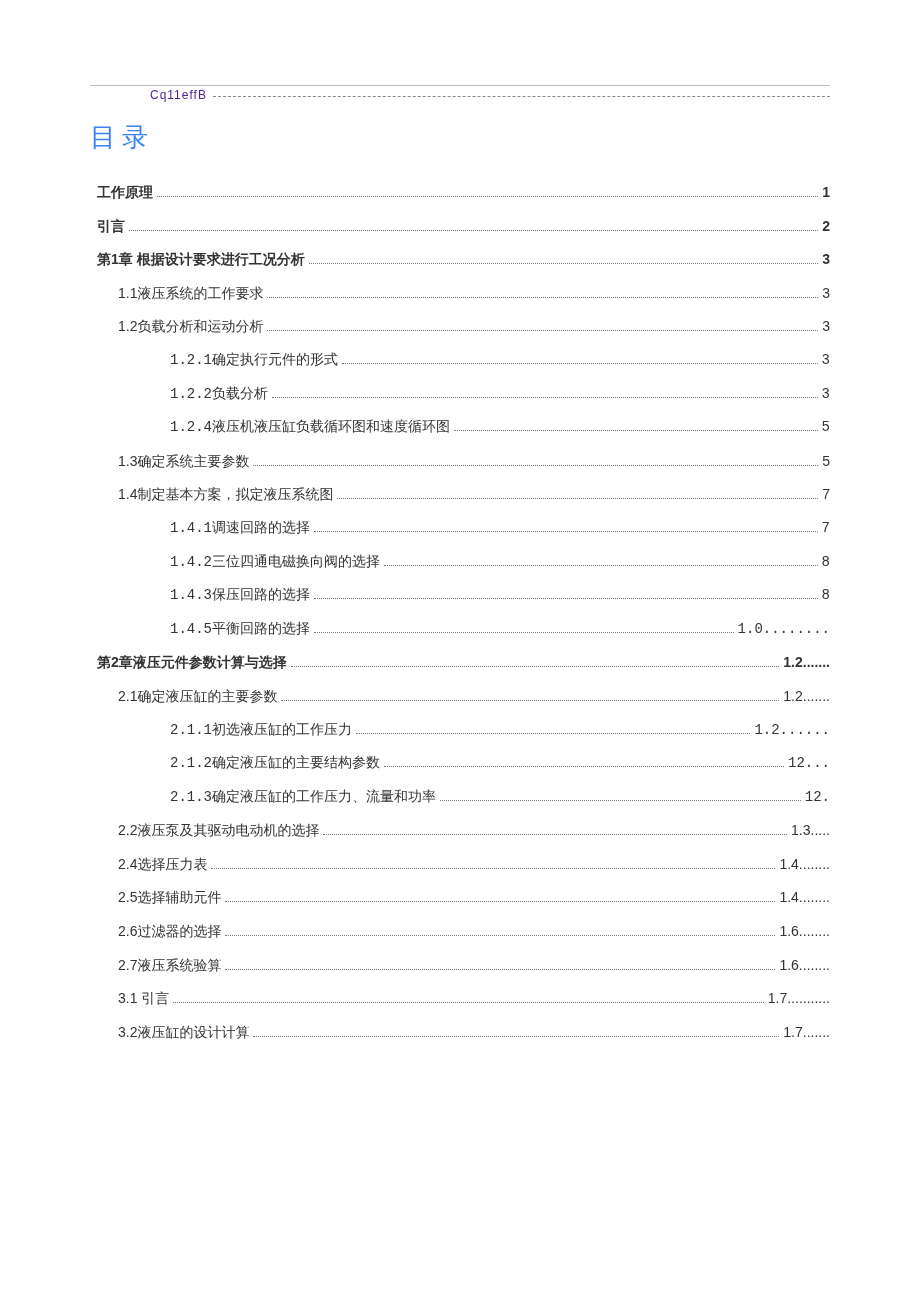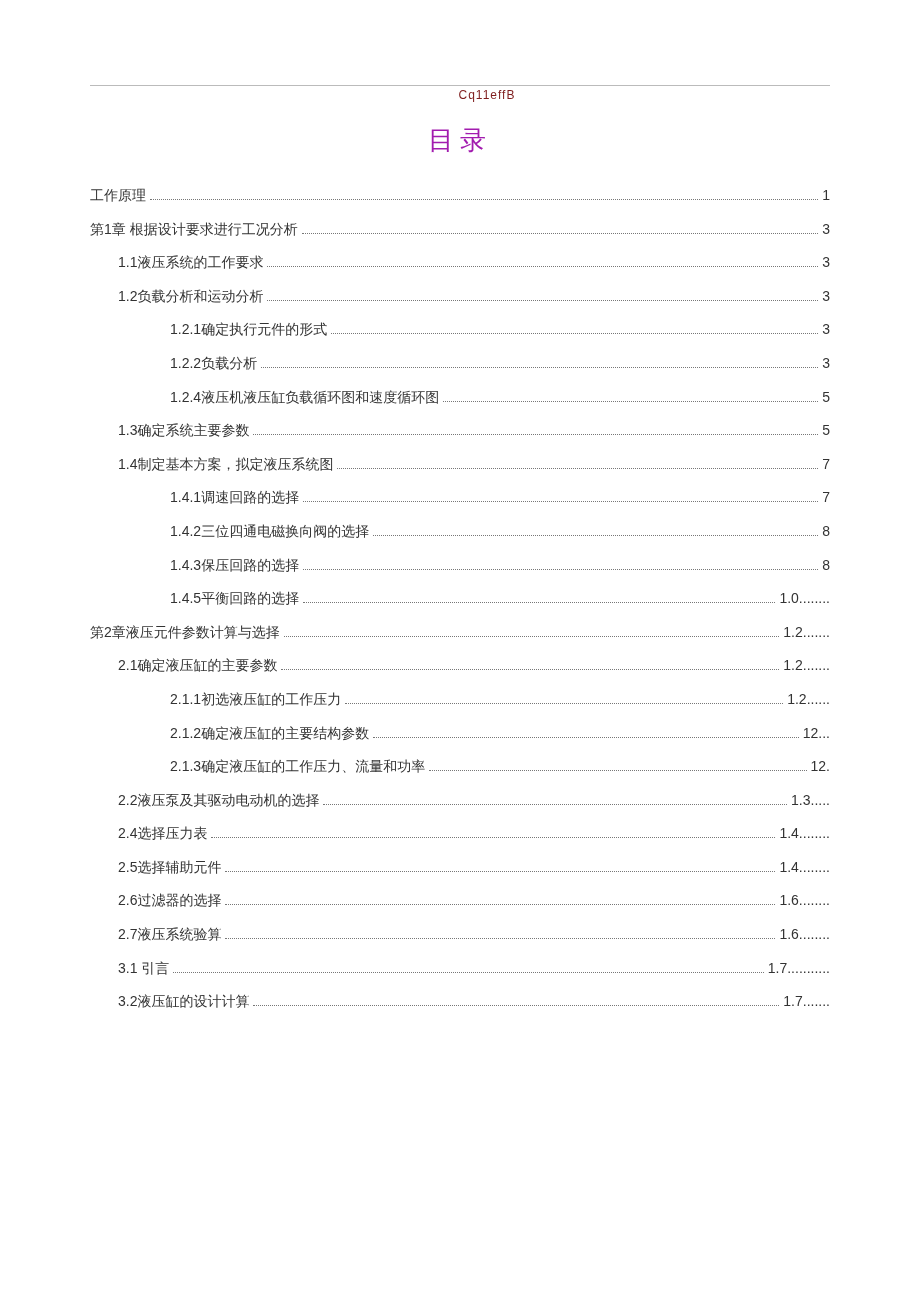--- a/index.html
+++ b/index.html
@@ -15,44 +15,43 @@
     margin: 0 auto;
     padding: 85px 90px 60px 90px;
     box-sizing: border-box;
     position: relative;
   }
   .header-line {
     display: flex;
     align-items: center;
     margin-bottom: 18px;
     font-size: 12px;
-    color: #7f1d1d;
-    flex-direction: column;
+    color: #4c1d95;
   }
   .header-code {
     flex: 0 0 auto;
     padding-left: 60px;
     padding-right: 6px;
     letter-spacing: 1px;
   }
   .header-rule {
     flex: 1;
     border-bottom: 1px dashed #888;
     height: 0;
     margin-top: 2px;
   }
   .top-hr {
     border: none;
     border-top: 1px solid #bbb;
     margin: 0 0 2px 0;
   }
   .title {
-    text-align: center;
+    text-align: left;
     font-size: 26px;
-    color: #a21caf;
+    color: #3b82f6;
     letter-spacing: 6px;
     margin: 14px 0 28px 0;
     font-weight: normal;
   }
   .toc {
     font-size: 14px;
     line-height: 1.4;
   }
   .toc-row {
     display: flex;
@@ -67,23 +66,23 @@
   .toc-dots {
     flex: 1;
     border-bottom: 1.2px dotted #777;
     margin: 0 4px 3px 4px;
     min-width: 10px;
   }
   .toc-page {
     flex: 0 0 auto;
     color: #333;
   }
-  .lvl-0 { margin-left: 0px; }
+  .lvl-0 { margin-left: 7px; font-weight: bold; }
   .lvl-1 { margin-left: 28px; }
-  .lvl-2 { margin-left: 80px; }
+  .lvl-2 { margin-left: 80px; font-family: Liberation Mono, monospace; }
 </style>
 </head>
 <body>
 
 <div class="page">
 
   <hr class="top-hr">
   <div class="header-line">
     <span class="header-code">Cq11effB</span>
     <span class="header-rule"></span>
@@ -91,20 +90,25 @@
 
   <h1 class="title">目录</h1>
 
   <div class="toc" id="toc">
       <div class="toc-row lvl-0">
         <span class="toc-label">工作原理</span>
         <span class="toc-dots"></span>
         <span class="toc-page">1</span>
       </div>
       <div class="toc-row lvl-0">
+        <span class="toc-label">引言</span>
+        <span class="toc-dots"></span>
+        <span class="toc-page">2</span>
+      </div>
+      <div class="toc-row lvl-0">
         <span class="toc-label">第1章 根据设计要求进行工况分析</span>
         <span class="toc-dots"></span>
         <span class="toc-page">3</span>
       </div>
       <div class="toc-row lvl-1">
         <span class="toc-label">1.1液压系统的工作要求</span>
         <span class="toc-dots"></span>
         <span class="toc-page">3</span>
       </div>
       <div class="toc-row lvl-1">

